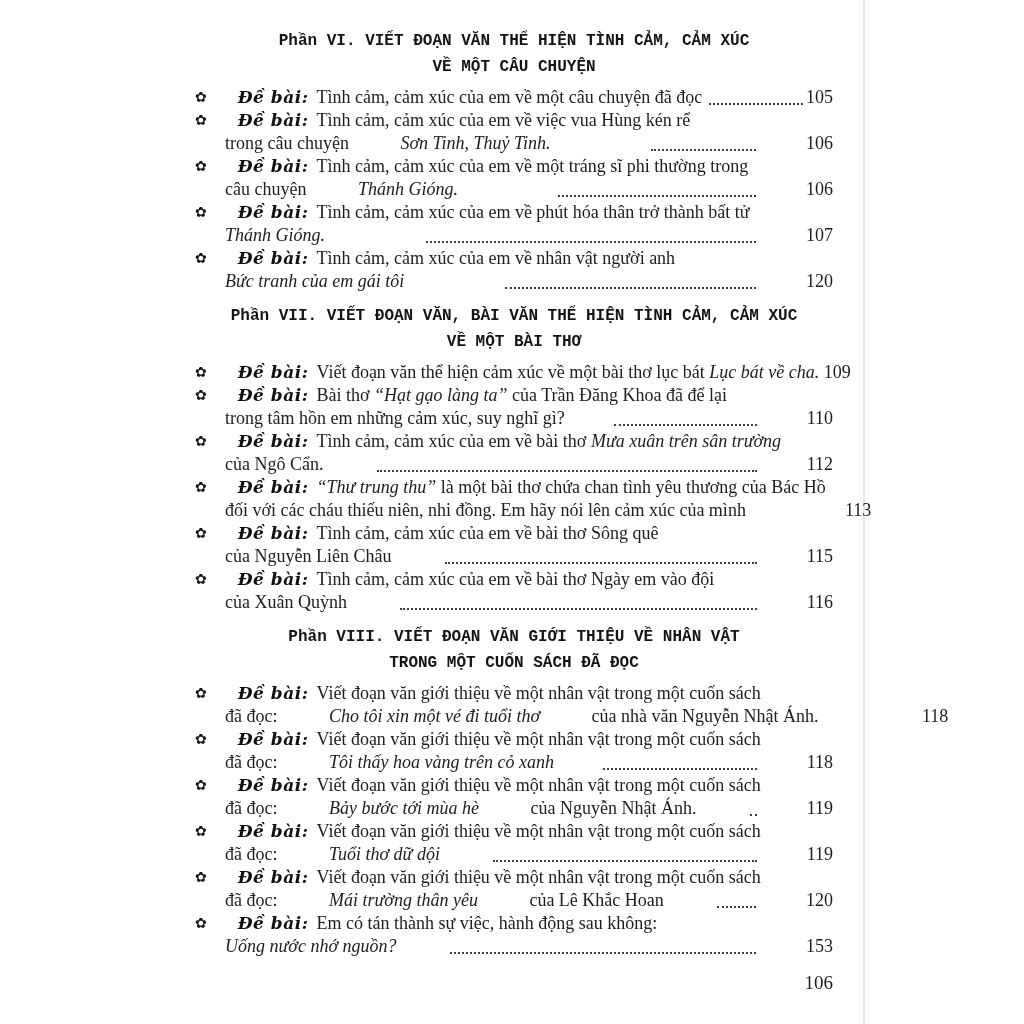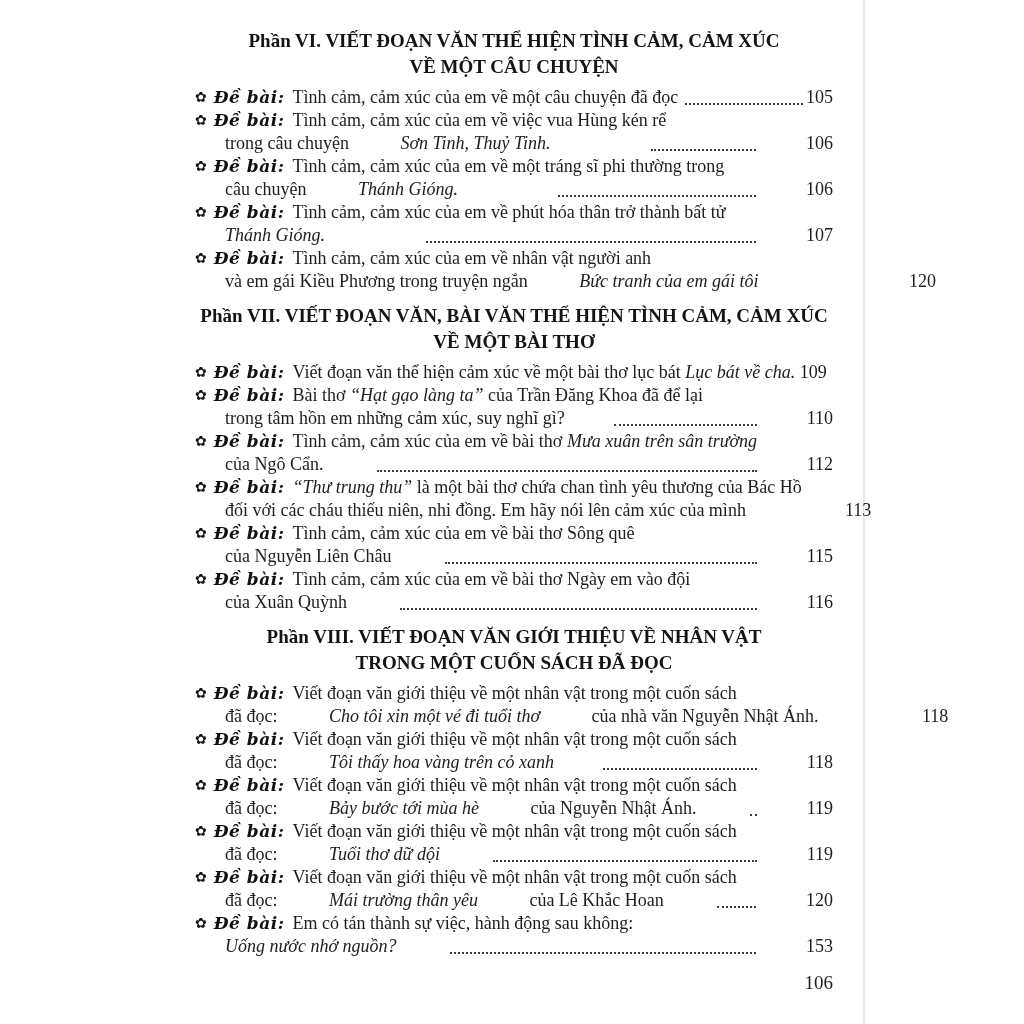--- a/index.html
+++ b/index.html
@@ -1,31 +1,31 @@
 <!DOCTYPE html>
 <html><head>
 <meta charset="utf-8">
 <style>
   html,body{margin:0;padding:0;background:#ffffff;}
   .photo{position:relative;width:1024px;height:1024px;background:#ffffff;overflow:hidden;}
   .page-edge{position:absolute;left:863px;top:0;bottom:0;width:2px;background:#eaeaea;}
   .content{position:absolute;left:195px;top:28px;width:638px;color:#1d1d1d;
            font-family:"Liberation Serif",serif;font-size:18px;line-height:23px;}
   .sec{margin:0;}
-  .sec-heading{text-align:center;font-family:Liberation Serif, serif;font-weight:700;
-               font-size:19px;line-height:26px;color:#141414;margin:10px 0 6px;}
+  .sec-heading{text-align:center;font-family:Liberation Mono, monospace;font-weight:700;
+               font-size:16px;line-height:26px;color:#141414;margin:10px 0 6px;}
   .sec:first-child .sec-heading{margin-top:0;}
   .heading-line{white-space:nowrap;}
   .line{display:flex;align-items:flex-end;white-space:pre;}
   .line-text{flex:0 0 auto;}
   .cont{padding-left:30px;gap:47px;}
   .bullet{flex:0 0 auto;font-family:"DejaVu Sans",sans-serif;font-size:14px;line-height:23px;
           padding-right:7px;color:#111;}
   .label{flex:0 0 auto;font-style:italic;font-weight:700;letter-spacing:0.5px;
-         font-family:"DejaVu Serif",serif;font-size:17px;padding-right:8px;color:#101010;}
+         font-family:"DejaVu Serif",serif;font-size:17px;padding-right:8px;color:#101010;margin-left:24px;}
   .it{font-style:italic;}
   .leader{flex:1 1 auto;min-width:0;border-bottom:2px dotted #3c3c3c;margin:0 3px 4px 2px;}
   .pg{flex:0 0 auto;}
   .folio{position:absolute;top:972px;left:195px;width:638px;text-align:right;
          font-family:"Liberation Serif",serif;font-size:19px;color:#1d1d1d;}
 </style>
 </head>
 <body>
 
 <div class="photo">
@@ -46,21 +46,21 @@
         <div class="entry">
           <div class="line"><span class="bullet">✿</span><span class="label">Đề bài:</span><span class="line-text">Tình cảm, cảm xúc của em về một tráng sĩ phi thường trong</span></div>
           <div class="line cont"><span class="line-text">câu chuyện </span><span class="line-text it">Thánh Gióng.</span><span class="line-text"> </span><span class="leader"></span><span class="pg">106</span></div>
         </div>
         <div class="entry">
           <div class="line"><span class="bullet">✿</span><span class="label">Đề bài:</span><span class="line-text">Tình cảm, cảm xúc của em về phút hóa thân trở thành bất tử</span></div>
           <div class="line cont"><span class="line-text it">Thánh Gióng.</span><span class="line-text"> </span><span class="leader"></span><span class="pg">107</span></div>
         </div>
         <div class="entry">
           <div class="line"><span class="bullet">✿</span><span class="label">Đề bài:</span><span class="line-text">Tình cảm, cảm xúc của em về nhân vật người anh</span></div>
-          <div class="line cont"><span class="line-text">và em gái Kiều Phương trong truyện ngắn </span><span class="line-text it">Bức tranh của em gái tôi</span><span class="line-text"> </span><span class="leader"></span><span class="pg">120</span></div>
+          <div class="line cont"><span class="line-text it">Bức tranh của em gái tôi</span><span class="line-text"> </span><span class="leader"></span><span class="pg">120</span></div>
         </div>
       </div>
       <div class="sec">
         <div class="sec-heading">
           <div class="heading-line">Phần VII. VIẾT ĐOẠN VĂN, BÀI VĂN THỂ HIỆN TÌNH CẢM, CẢM XÚC</div>
           <div class="heading-line">VỀ MỘT BÀI THƠ</div>
         </div>
         <div class="entry">
           <div class="line"><span class="bullet">✿</span><span class="label">Đề bài:</span><span class="line-text">Viết đoạn văn thể hiện cảm xúc về một bài thơ lục bát </span><span class="line-text it">Lục bát về cha.</span><span class="line-text"> </span><span class="pg">109</span></div>
         </div>

